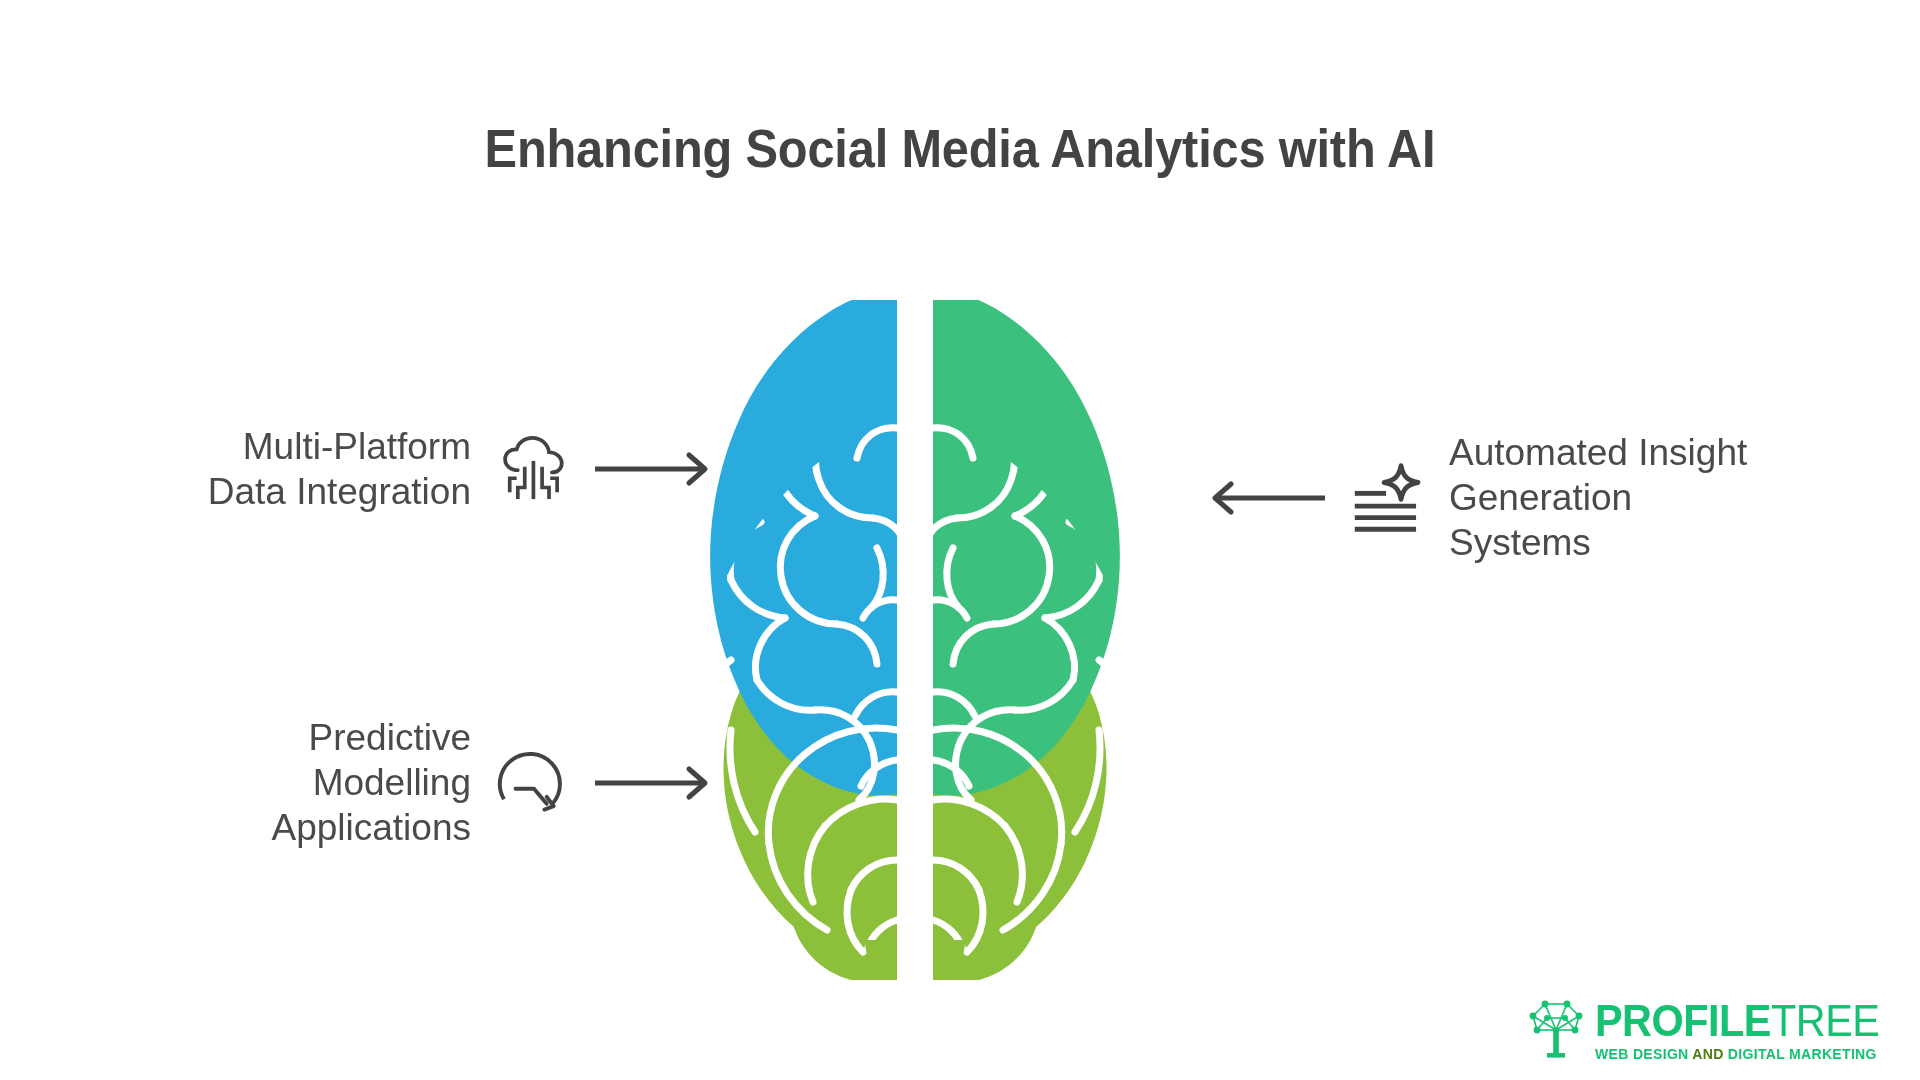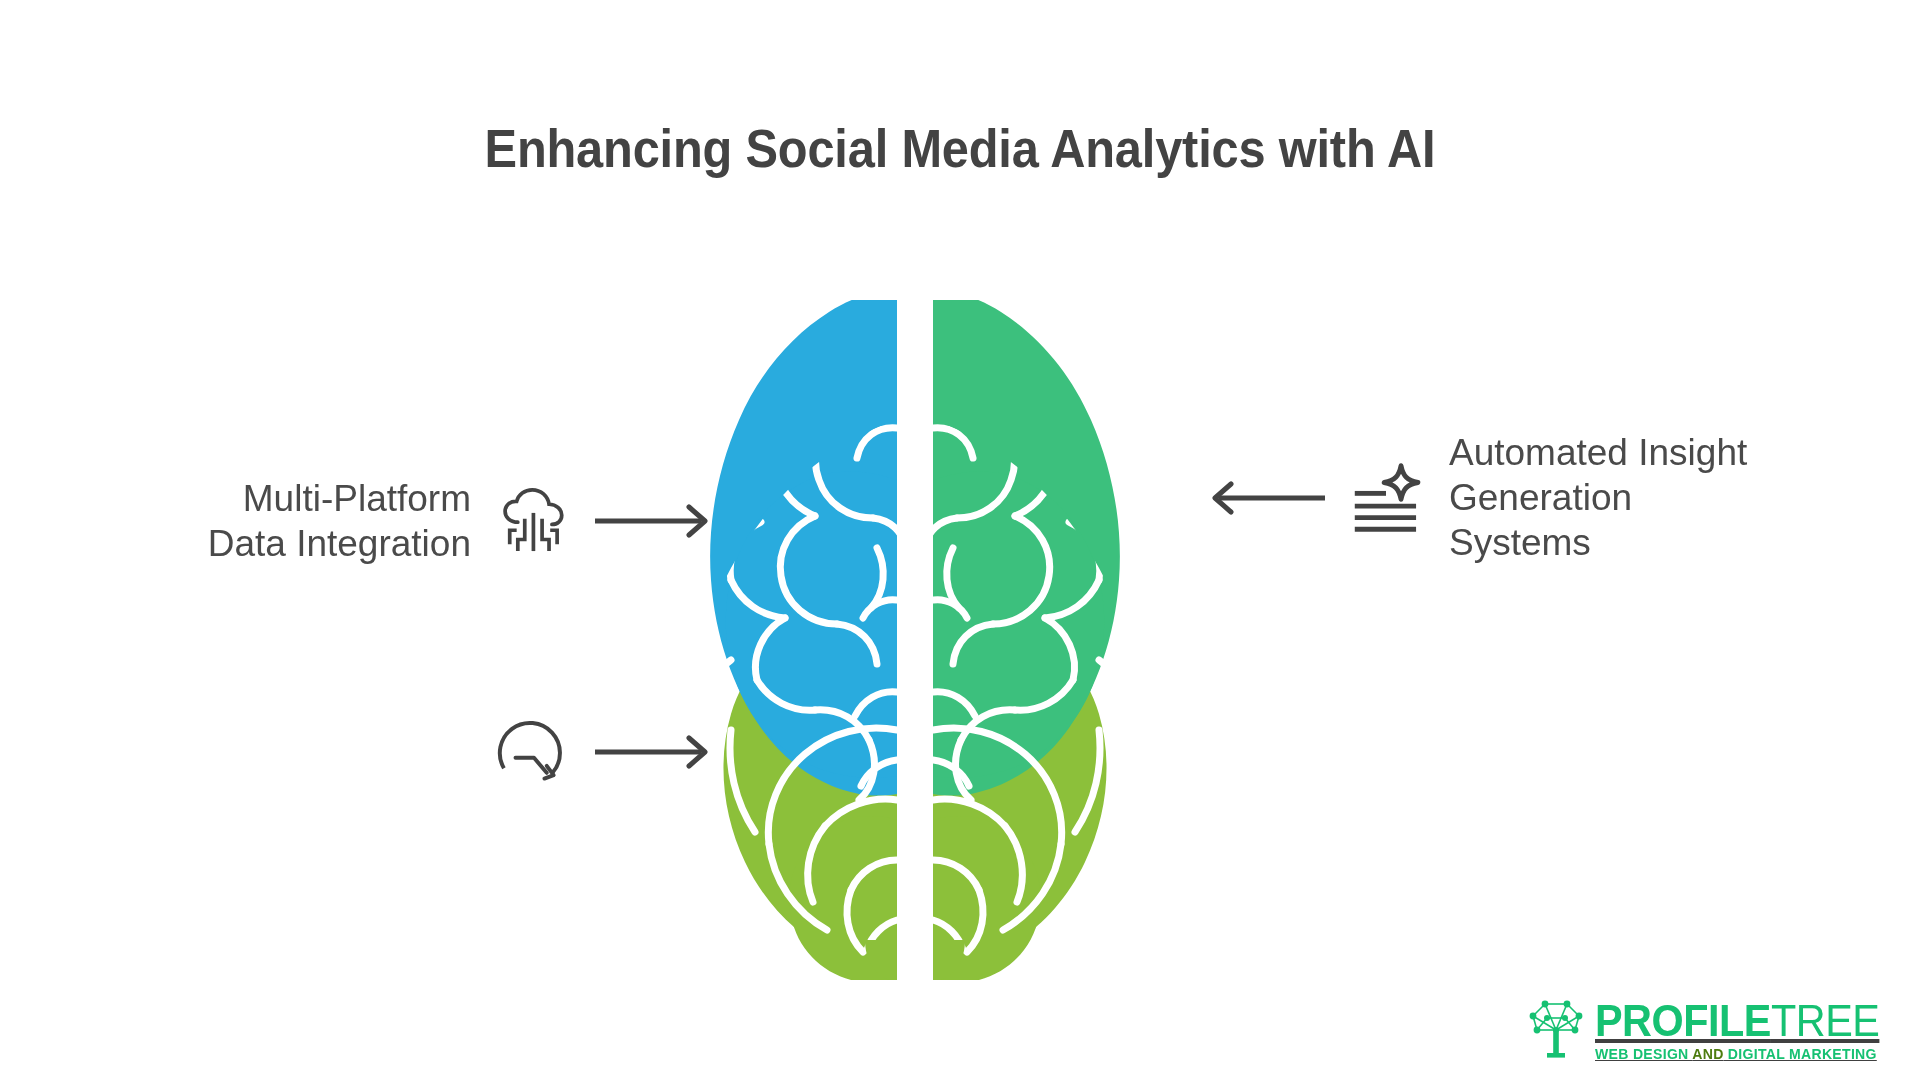--- a/index.html
+++ b/index.html
@@ -66,21 +66,21 @@
   .arrow-box {
     flex: 0 0 auto;
     display: flex;
     align-items: center;
     justify-content: center;
   }
 
   
   #row-data-integration {
     left: 75px;
-    top: 476px;
+    top: 424px;
     width: 640px;
     justify-content: flex-end;
   }
   #row-predictive {
     left: 75px;
     top: 715px;
     width: 640px;
     justify-content: flex-end;
   }
   #row-insights {
@@ -104,21 +104,20 @@
     height: 680px;
   }
 
   
   #logo {
     position: absolute;
     right: 22px;
     bottom: 14px;
     display: flex;
     align-items: center;
-    text-decoration: underline;
   }
   .logo-text-block {
     display: flex;
     flex-direction: column;
     align-items: flex-start;
     margin-left: 6px;
   }
   .logo-word {
     font-family: "Liberation Sans Narrow", "Liberation Sans", sans-serif;
     font-size: 44px;
@@ -169,20 +168,23 @@
   <div class="arrow-box gap-arrow-left">
     <svg width="122" height="40" viewBox="0 0 122 40" fill="none" stroke="#434343" stroke-width="5" stroke-linecap="butt" stroke-linejoin="miter">
       <line x1="2" y1="20" x2="108" y2="20"></line>
       <polyline points="96,6 112,20 96,34" fill="none" stroke-linecap="round" stroke-linejoin="round"></polyline>
     </svg>
   </div>
 </div>
 
 <div class="callout callout-left" id="row-predictive">
 
+  <div class="label label-left">Predictive
+Modelling
+Applications</div>
 
   <div class="icon-box gap-icon-left">
     <svg width="74" height="74" viewBox="0 0 64 64" fill="none" stroke="#434343" stroke-width="3.4" stroke-linecap="butt" stroke-linejoin="miter">
 
       <path d="M6 46 A26 26 0 1 1 48 50" stroke-linecap="butt"></path>
 
       <polyline points="43,44 49,52 41,55" stroke-linejoin="round" stroke-linecap="round"></polyline>
 
       <polyline points="16,37 32,37 43,50" stroke-linecap="round" stroke-linejoin="round"></polyline>
     </svg>

